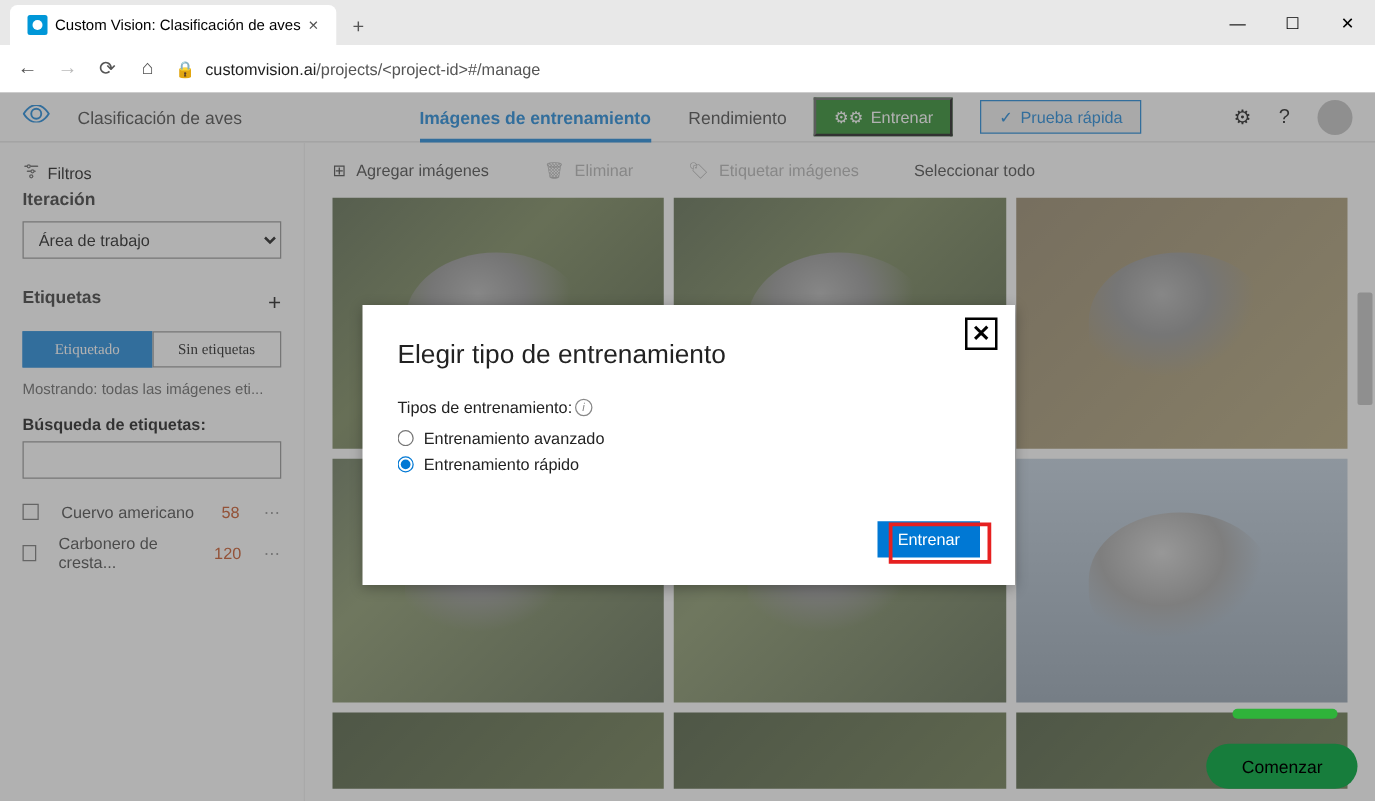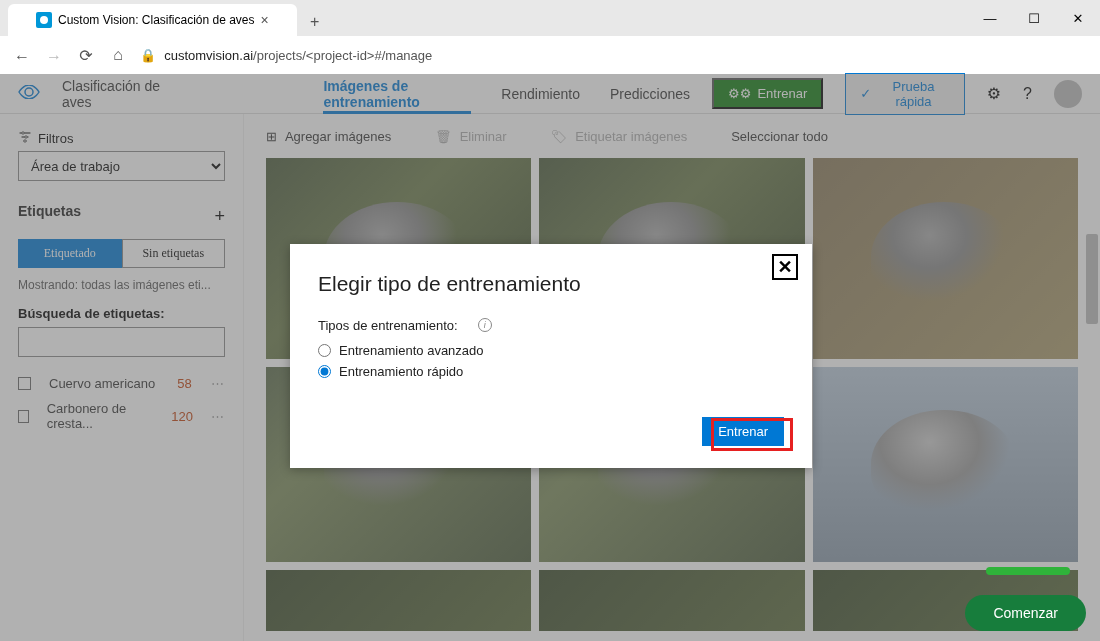--- a/index.html
+++ b/index.html
@@ -1,21 +1,21 @@
 <!DOCTYPE html>
 <html><head>
 <meta charset="utf-8">
 <style>
 * { box-sizing: border-box; margin: 0; padding: 0; font-family: "Segoe UI", -apple-system, sans-serif; }
 body { width: 1100px; height: 641px; overflow: hidden; background: #fff; position: relative; }
 
 
 .browser-chrome { height: 74px; background: #e8e8e8; border-bottom: 1px solid #ccc; }
 .tab-bar { height: 36px; display: flex; align-items: flex-end; padding-left: 8px; gap: 4px; }
-.tab { background: #fff; height: 32px; min-width: 220px; display: flex; align-items: center; padding: 0 28px; border-radius: 6px 6px 0 0; font-size: 12px; gap: 6px; }
+.tab { background: #fff; height: 32px; min-width: 220px; display: flex; align-items: center; padding: 0 14px; border-radius: 6px 6px 0 0; font-size: 12px; gap: 6px; }
 .tab .favicon { width: 16px; height: 16px; background: #0097d8; border-radius: 2px; display: flex; align-items: center; justify-content: center; }
 .tab .favicon::after { content: ""; width: 8px; height: 8px; background: #fff; border-radius: 50%; }
 .tab-close { margin-left: auto; font-size: 14px; color: #555; }
 .new-tab { width: 28px; height: 28px; display: flex; align-items: center; justify-content: center; font-size: 16px; color: #555; }
 .window-controls { margin-left: auto; display: flex; height: 36px; }
 .window-controls > div { width: 44px; display: flex; align-items: center; justify-content: center; font-size: 13px; }
 .address-bar { height: 38px; background: #fff; display: flex; align-items: center; padding: 0 12px; gap: 12px; }
 .nav-btn { width: 20px; height: 20px; display: flex; align-items: center; justify-content: center; color: #555; }
 .nav-btn.disabled { color: #bbb; }
 .url-bar { flex: 1; display: flex; align-items: center; gap: 8px; font-size: 13px; color: #555; }
@@ -65,29 +65,29 @@
 .img-cell.row2 { min-height: 195px; }
 .img-cell.row3 { min-height: 60px; background: linear-gradient(135deg, #3a4a2a, #5a6a3a); }
 .bird-shape { position: absolute; width: 55%; height: 55%; left: 22%; top: 22%; background: radial-gradient(ellipse at 40% 30%, #aaa 0%, #888 30%, transparent 60%); border-radius: 50% 50% 40% 40%; }
 .scrollbar { position: absolute; right: 2px; top: 120px; width: 12px; height: 90px; background: #bbb; border-radius: 2px; }
 
 
 .overlay { position: absolute; left: 0; top: 74px; right: 0; bottom: 0; background: rgba(100,100,100,0.5); }
 .modal { position: absolute; left: 290px; top: 244px; width: 522px; background: #fff; padding: 28px 28px 22px 28px; box-shadow: 0 2px 10px rgba(0,0,0,0.3); }
 .modal-title { font-size: 21px; font-weight: 400; color: #222; margin-bottom: 22px; }
 .modal-close { position: absolute; right: 14px; top: 10px; width: 26px; height: 26px; border: 2px solid #000; display: flex; align-items: center; justify-content: center; font-size: 18px; font-weight: bold; }
-.modal-sub { font-size: 13px; color: #222; display: flex; align-items: flex-start; gap: 20px; margin-bottom: 10px; }
+.modal-sub { font-size: 13px; color: #222; display: flex; align-items: flex-end; gap: 2px; margin-bottom: 10px; }
 .info-icon { width: 14px; height: 14px; border: 1px solid #888; border-radius: 50%; display: inline-flex; align-items: center; justify-content: center; font-size: 9px; color: #888; font-style: italic; }
 .radio-row { display: flex; align-items: center; gap: 8px; font-size: 13px; color: #222; margin-bottom: 6px; }
 .radio-row input { accent-color: #0078d4; }
 .modal-btn { margin-top: 38px; margin-left: auto; display: block; background: #0078d4; color: #fff; border: none; padding: 7px 16px; font-size: 13px; }
 .highlight-box { position: absolute; right: 19px; bottom: 17px; width: 82px; height: 33px; border: 3px solid #e62020; pointer-events: none; }
 
 
-.comenzar { position: absolute; right: 14px; bottom: 10px; background: #177d3c; color: #ffffff; padding: 10px 28px; border-radius: 24px; font-size: 14px; }
+.comenzar { position: absolute; right: 14px; bottom: 10px; background: #177d3c; color: #000000; padding: 10px 28px; border-radius: 24px; font-size: 14px; }
 .green-bar { position: absolute; right: 30px; bottom: 66px; width: 84px; height: 8px; background: #2fb33a; border-radius: 4px; }
 </style>
 </head>
 <body>
 
 <div class="browser-chrome">
   <div class="tab-bar">
     <div class="tab">
       <span class="favicon"></span>
       <span>Custom Vision: Clasificación de aves</span>
@@ -115,21 +115,20 @@
 <div class="app-header">
   <span class="eye-icon">
     <svg width="22" height="14" viewBox="0 0 22 14">
         <path d="M11 0C5 0 1 7 1 7s4 7 10 7 10-7 10-7-4-7-10-7zm0 11a4 4 0 110-8 4 4 0 010 8z" fill="none" stroke="#0078d4" stroke-width="1.5"></path>
       </svg>
   </span>
   <span class="project-name">Clasificación de aves</span>
   <div class="nav-tabs">
     <div class="nav-tab active">Imágenes de entrenamiento</div>
     <div class="nav-tab">Rendimiento</div>
-    <div class="nav-tab">Predicciones</div>
   </div>
   <button class="train-btn">
     <span>⚙⚙</span>
     <span>Entrenar</span>
   </button>
   <button class="quick-test-btn">
     <span>✓</span>
     <span>Prueba rápida</span>
   </button>
   <div class="header-right">
@@ -145,20 +144,21 @@
       <span>
         <svg width="14" height="14">
             <path d="M2 3h10M4 7h6M6 11h2" stroke="#555" stroke-width="1.3" stroke-linecap="round"></path>
             <circle cx="5" cy="3" r="1.2" fill="#fff" stroke="#555"></circle>
             <circle cx="8" cy="7" r="1.2" fill="#fff" stroke="#555"></circle>
             <circle cx="7" cy="11" r="1.2" fill="#fff" stroke="#555"></circle>
           </svg>
       </span>
       <span>Filtros</span>
     </div>
+    <h4>Iteración</h4>
     <select class="iter-select">
       <option>Área de trabajo</option>
     </select>
     <div class="tags-header">
       <h4>Etiquetas</h4>
       <span style="font-size:18px;">+</span>
     </div>
     <div class="tag-toggle">
       <button class="active">Etiquetado</button>
       <button>Sin etiquetas</button>

